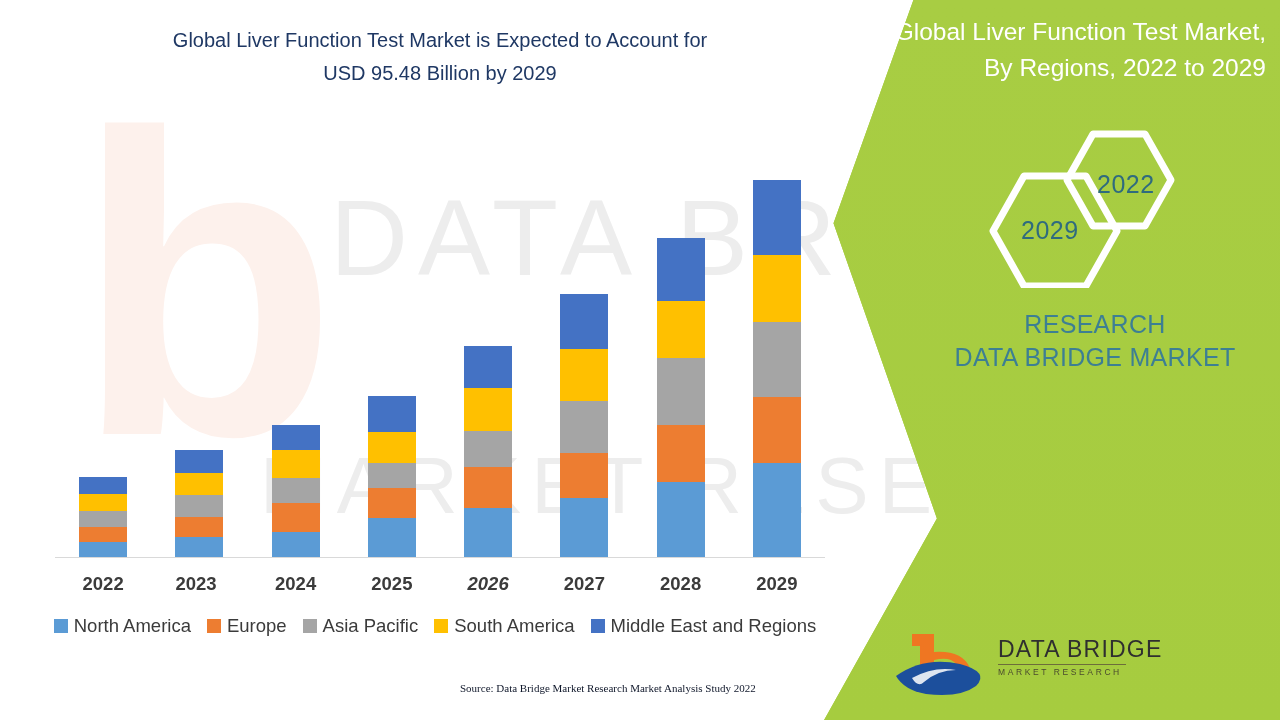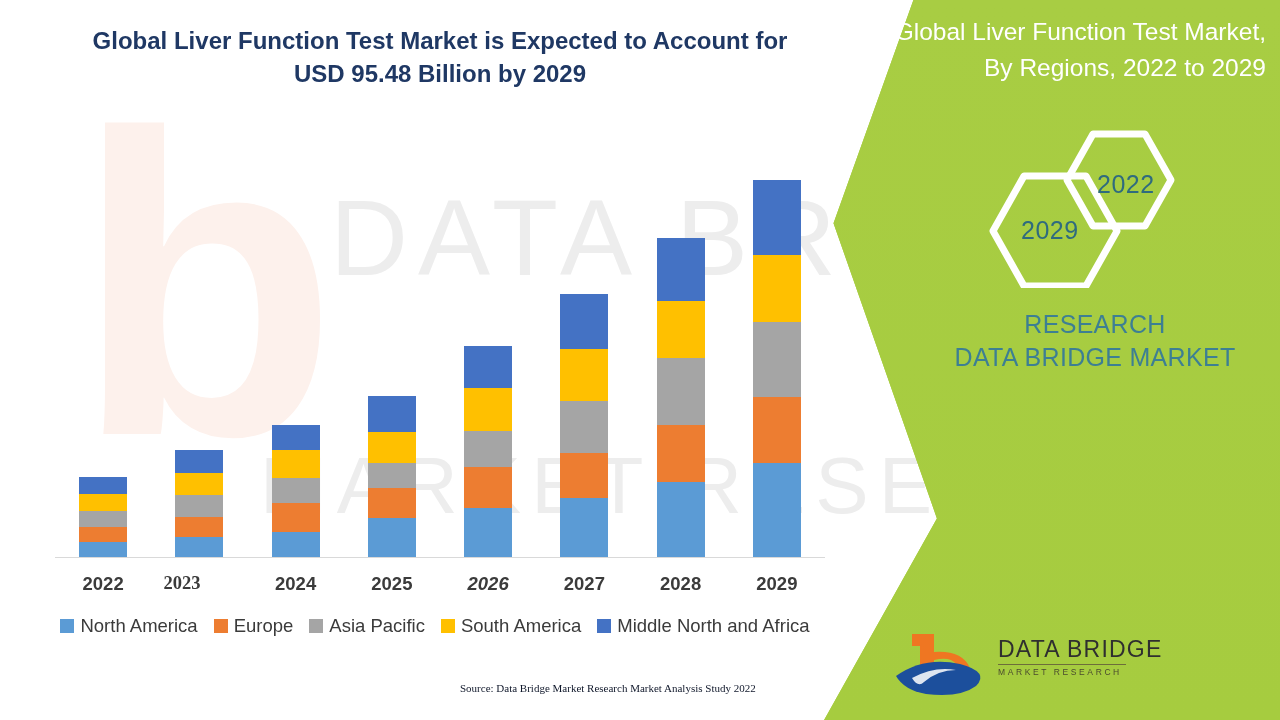--- a/index.html
+++ b/index.html
@@ -133,23 +133,23 @@
   }
 
   
   .headline {
     position: absolute;
     left: 55px;
     top: 24px;
     width: 770px;
     text-align: center;
     color: #1f3864;
-    font-size: 24px;
+    font-size: 20px;
     line-height: 33px;
-    font-weight: 700;
+    font-weight: 400;
   }
   .headline span { display: block; }
 
   
   .chart {
     position: absolute;
     left: 55px;
     top: 120px;
     width: 770px;
     height: 440px;
@@ -354,21 +354,21 @@
           <div class="seg" style="height: 67px; background: rgb(255, 192, 0);"></div>
           <div class="seg" style="height: 75px; background: rgb(165, 165, 165);"></div>
           <div class="seg" style="height: 66px; background: rgb(237, 125, 49);"></div>
           <div class="seg" style="height: 94px; background: rgb(91, 155, 213);"></div>
         </div>
       </div>
   </div>
 
   <div class="x-labels" id="x-labels">
       <div class="x-label" style="left: 13.125px;">2022</div>
-      <div class="x-label" style="left: 92px; font-family: Liberation Serif, serif;">2023</div>
+      <div class="x-label" style="left: 106px;">2023</div>
       <div class="x-label" style="left: 205.625px;">2024</div>
       <div class="x-label" style="left: 301.875px;">2025</div>
       <div class="x-label" style="left: 398.125px; font-style: italic;">2026</div>
       <div class="x-label" style="left: 494.375px;">2027</div>
       <div class="x-label" style="left: 590.625px;">2028</div>
       <div class="x-label" style="left: 686.875px;">2029</div>
     </div>
 
   <div class="legend" id="legend">
       <div class="legend-item">
@@ -382,21 +382,21 @@
       <div class="legend-item">
         <span class="legend-swatch" style="background: rgb(165, 165, 165);"></span>
         <span class="legend-text">Asia Pacific</span>
       </div>
       <div class="legend-item">
         <span class="legend-swatch" style="background: rgb(255, 192, 0);"></span>
         <span class="legend-text">South America</span>
       </div>
       <div class="legend-item">
         <span class="legend-swatch" style="background: rgb(68, 114, 196);"></span>
-        <span class="legend-text">Middle North and Africa</span>
+        <span class="legend-text">Middle East and Regions</span>
       </div>
     </div>
 
   <div class="footer">
     <div class="footer-right">Source: Data Bridge Market Research Market Analysis Study 2022</div>
   </div>
 
 </div>
 
 </body></html>

